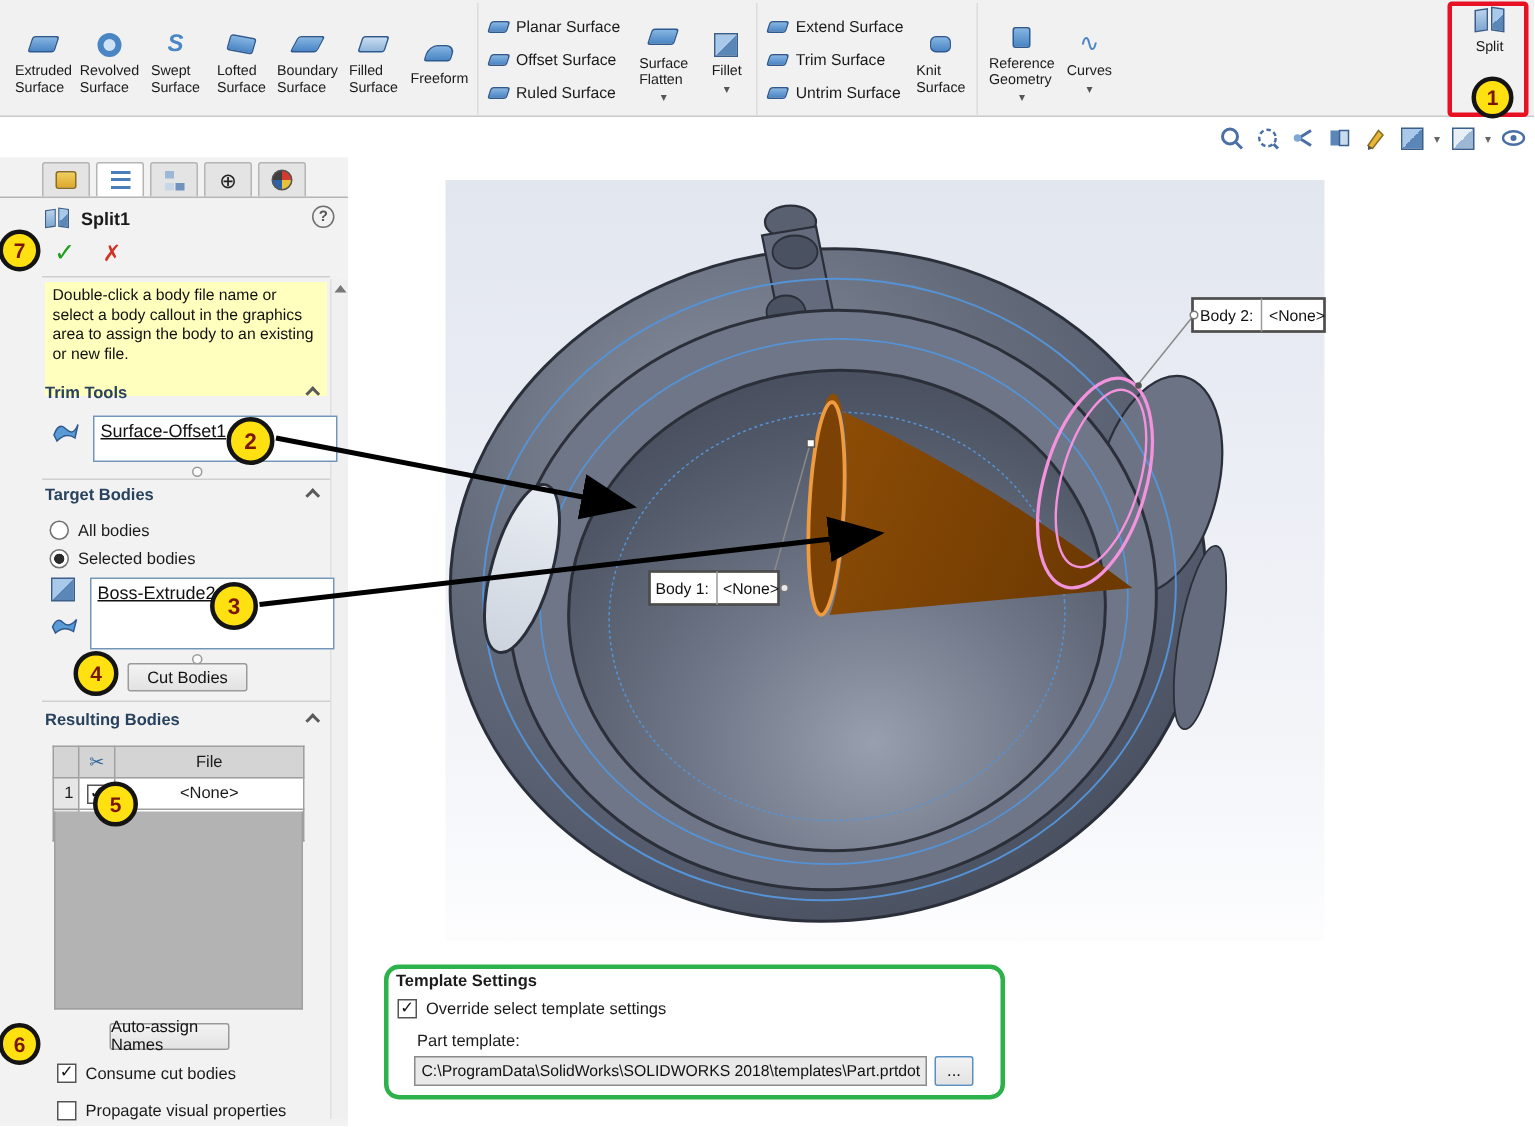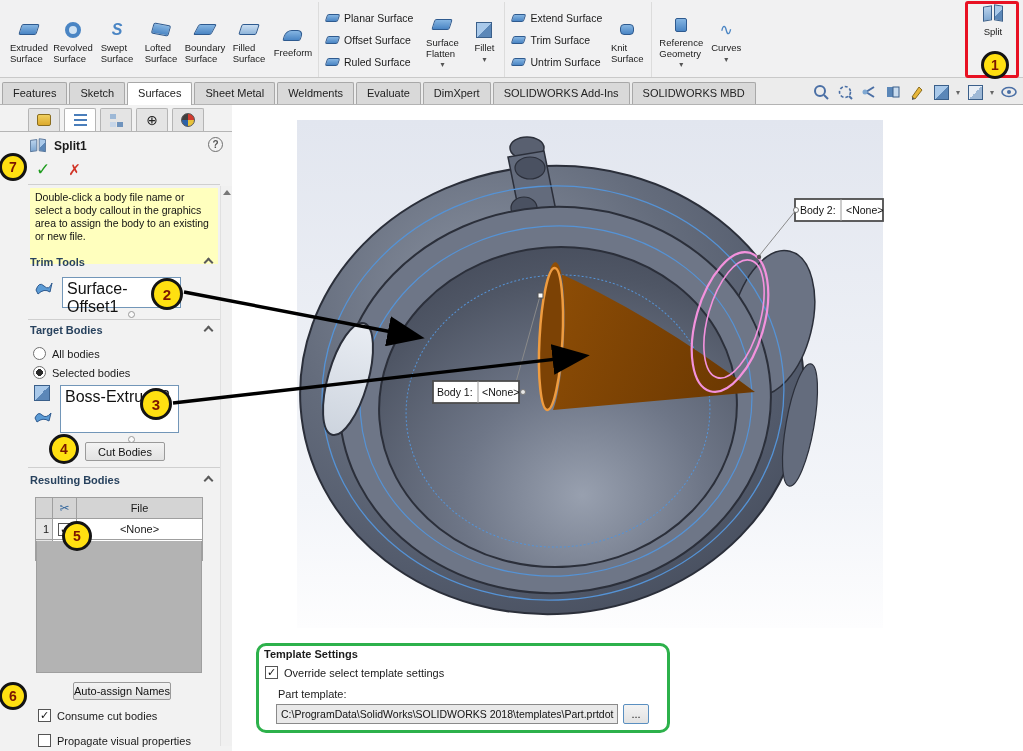--- a/index.html
+++ b/index.html
@@ -68,21 +68,21 @@
             font-size:10.5px; line-height:1.25; padding:3px 5px; color:#111; }
   .vscroll { position:absolute; left:220px; top:81px; width:12px; height:560px; background:#f0f0f0; border-left:1px solid #e0e0e0; }
   .vscroll .up { position:absolute; left:2px; top:4px; width:0; height:0; border-left:4px solid transparent;
                  border-right:4px solid transparent; border-bottom:5px solid #777; }
 
   .sechdr { position:absolute; left:30px; width:186px; display:flex; justify-content:space-between; align-items:center; }
   .sechdr .h { font-size:11px; font-weight:bold; color:#28425e; }
   .chev { width:7px; height:7px; border-top:2px solid #5a5a5a; border-left:2px solid #5a5a5a; transform:rotate(45deg); margin-right:4px; }
 
   .selrow { position:absolute; left:34px; display:flex; gap:8px; }
-  .selbox { width:119px; background:#fff; border:1px solid #7296b8; font-size:16px; padding:2px 4px; color:#111; }
+  .selbox { width:163px; background:#fff; border:1px solid #7296b8; font-size:12px; padding:2px 4px; color:#111;text-decoration:underline; }
   .rszdot { position:absolute; width:7px; height:7px; border:1px solid #999; border-radius:50%; background:#fafafa; }
 
   .radio { width:13px; height:13px; border:1px solid #707070; border-radius:50%; background:#fff; }
   .radio.sel { background:radial-gradient(circle at 50% 50%, #2b2b2b 0 3.2px, #fff 3.6px); }
   .radiorow { position:absolute; left:33px; display:flex; align-items:center; gap:6px; font-size:11px; }
 
   .btn { background:linear-gradient(#f3f3f3,#e2e2e2); border:1px solid #9a9a9a; font-size:11px; color:#111;
          display:flex; align-items:center; justify-content:center; border-radius:2px; }
 
   table.rb { position:absolute; left:35px; top:392px; width:168px; border-collapse:collapse; font-size:11px; }
@@ -256,31 +256,20 @@
 
   <div id="splitbtn">
     <span class="splitic">
         <span class="a"></span>
         <span class="b"></span>
       </span>
     <span class="lbl">Split</span>
   </div>
   <div id="redbox"></div>
 
-  <div id="tabbar">
-    <div class="tab">Features</div>
-    <div class="tab">Sketch</div>
-    <div class="tab active">Surfaces</div>
-    <div class="tab">Sheet Metal</div>
-    <div class="tab">Weldments</div>
-    <div class="tab">Evaluate</div>
-    <div class="tab">DimXpert</div>
-    <div class="tab">SOLIDWORKS Add-Ins</div>
-    <div class="tab">SOLIDWORKS MBD</div>
-  </div>
 
   <div id="headsup">
     <span class="hicon">
       <svg width="16" height="16">
           <circle cx="7" cy="7" r="5" fill="none" stroke="#4a6fa5" stroke-width="2"></circle>
           <line x1="11" y1="11" x2="15" y2="15" stroke="#4a6fa5" stroke-width="2"></line>
         </svg>
       </span>
     <span class="hicon">
       <svg width="16" height="16">
@@ -426,21 +415,21 @@
       </tr>
       <tr>
         <td class="num">2</td>
         <td class="chk"><span class="ckbox"></span></td>
         <td class="file">&lt;None&gt;</td>
       </tr>
     </tbody>
       </table>
     <div class="emptyarea"></div>
 
-    <div class="btn" style="position:absolute; left:73px; top:577px; width:98px; height:18px">
+    <div class="btn" style="position:absolute; left:73px; top:577px; width:80px; height:18px">
       <span>Auto-assign Names</span>
     </div>
     <div class="cbrow" style="top:604px">
       <span class="ckbox">
           <span>✓</span>
         </span>
       <span>Consume cut bodies</span>
     </div>
     <div class="cbrow" style="top:629px">
       <span class="ckbox"></span>

